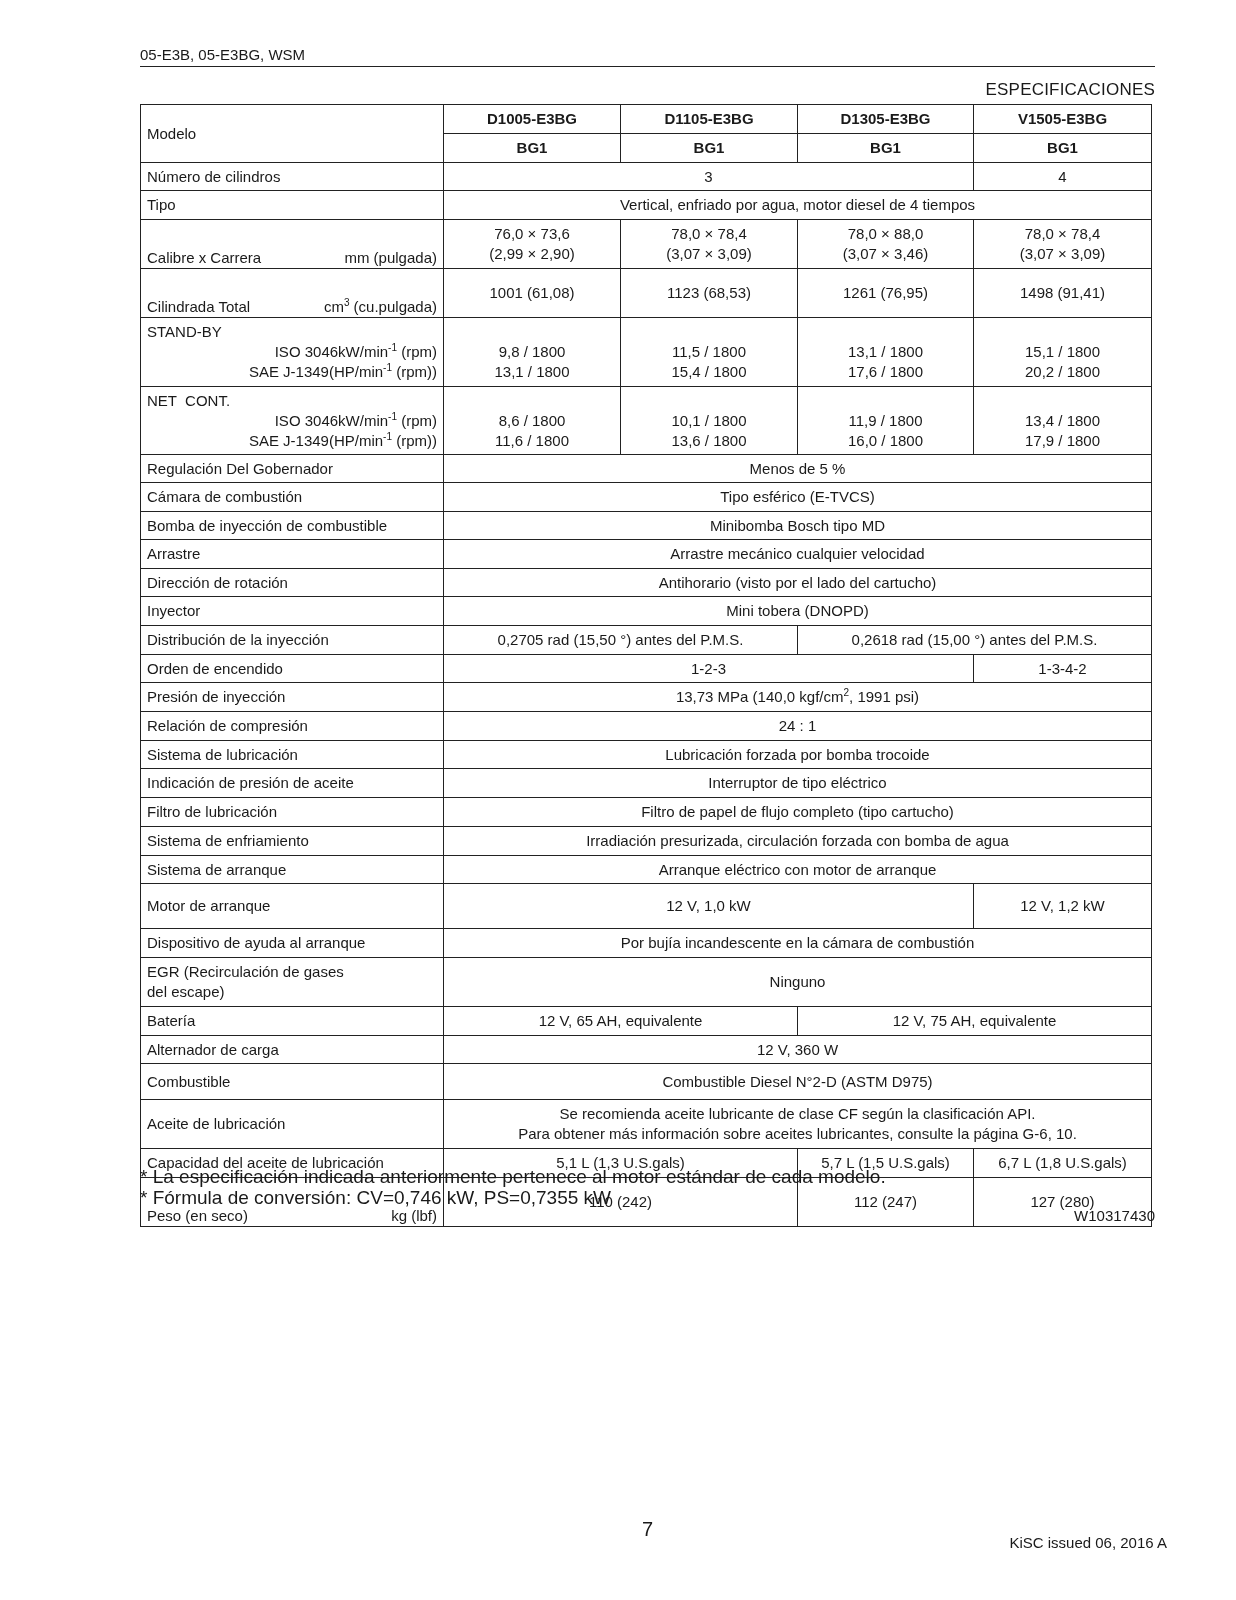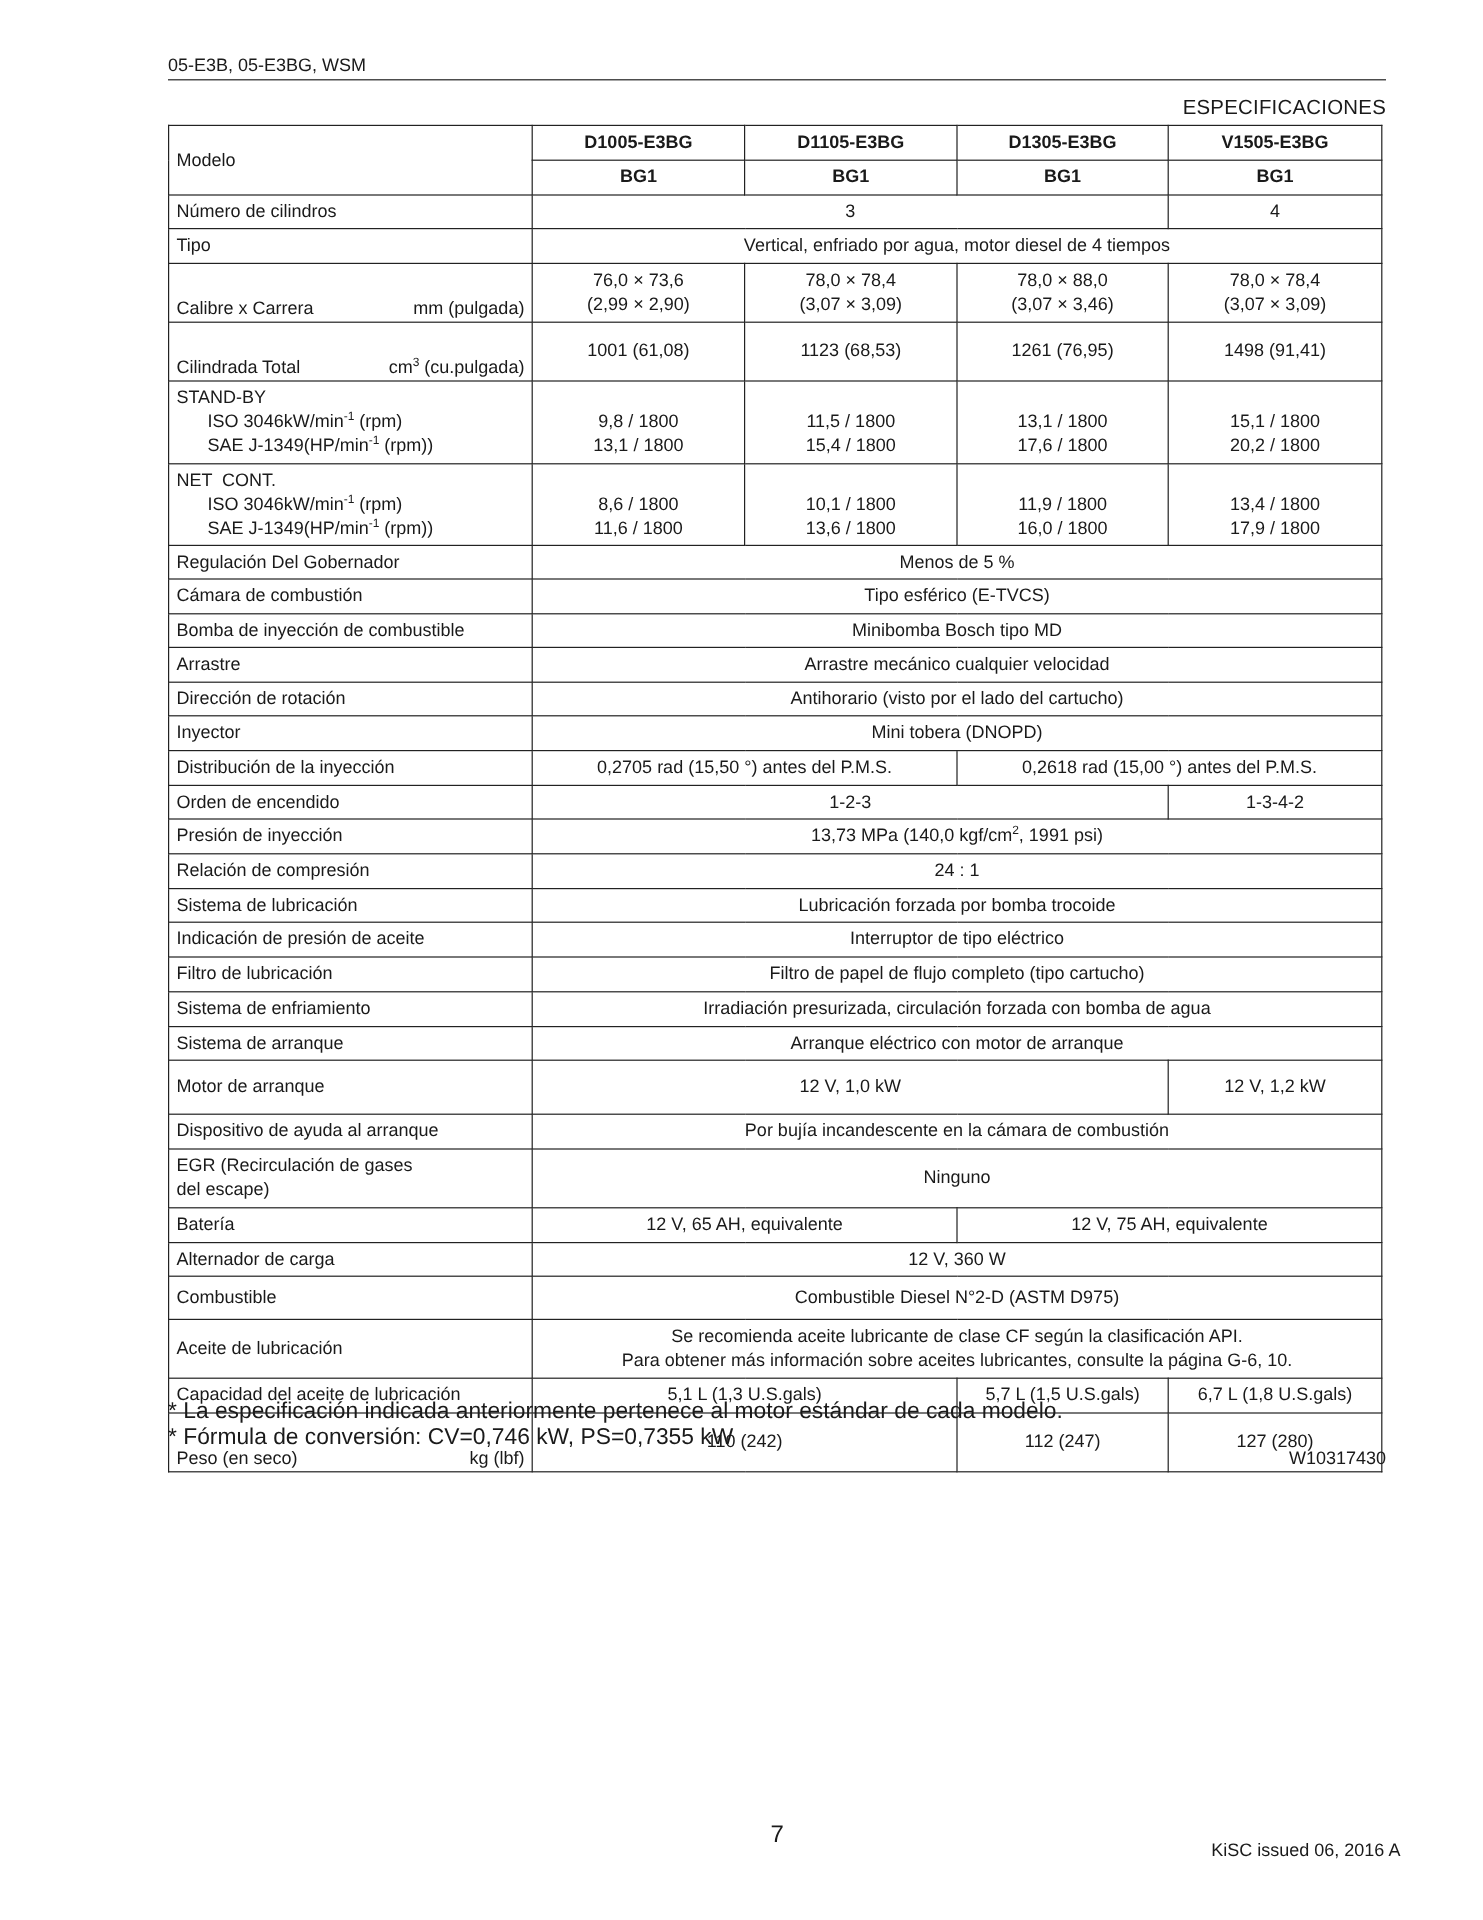--- a/index.html
+++ b/index.html
@@ -14,21 +14,21 @@
   table.spec td { border: 1.5px solid #222; padding: 0 6px; vertical-align: middle; line-height: 20px; }
   table.spec col.c0 { width: 303px; }
   table.spec col.c1 { width: 177px; }
   table.spec col.c2 { width: 177px; }
   table.spec col.c3 { width: 176px; }
   table.spec col.c4 { width: 178px; }
   td.center { text-align: center; }
   td.bold { font-weight: bold; }
   .lbl { display: flex; justify-content: space-between; align-items: baseline; margin-top: 28px; }
   .sub { padding-left: 26px; }
-  .grp-row { display: flex; justify-content: flex-start; }
+  .grp-row { display: flex; justify-content: flex-end; }
   sup { font-size: 10px; line-height: 0; }
 
   .footnotes { position: absolute; left: 140px; top: 1166px; font-size: 19px; line-height: 21px; }
   .docid { position: absolute; right: 81px; top: 1207px; font-size: 15px; }
   .pagenum { position: absolute; left: 642px; top: 1518px; font-size: 20px; }
   .issued { position: absolute; right: 69px; top: 1534px; font-size: 15px; }
 </style>
 </head>
 <body>
 

